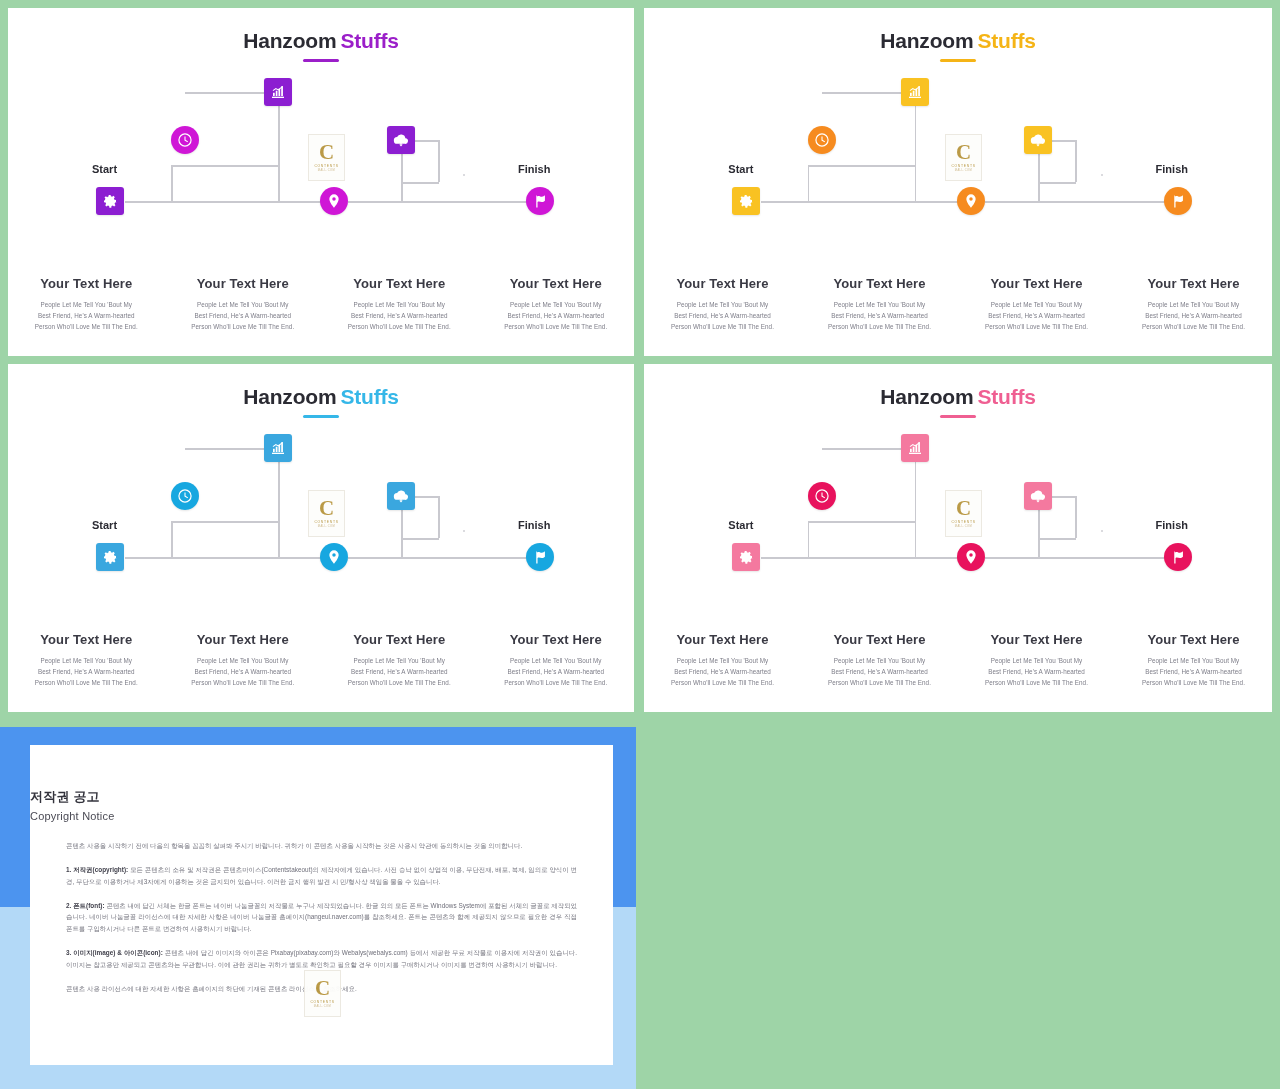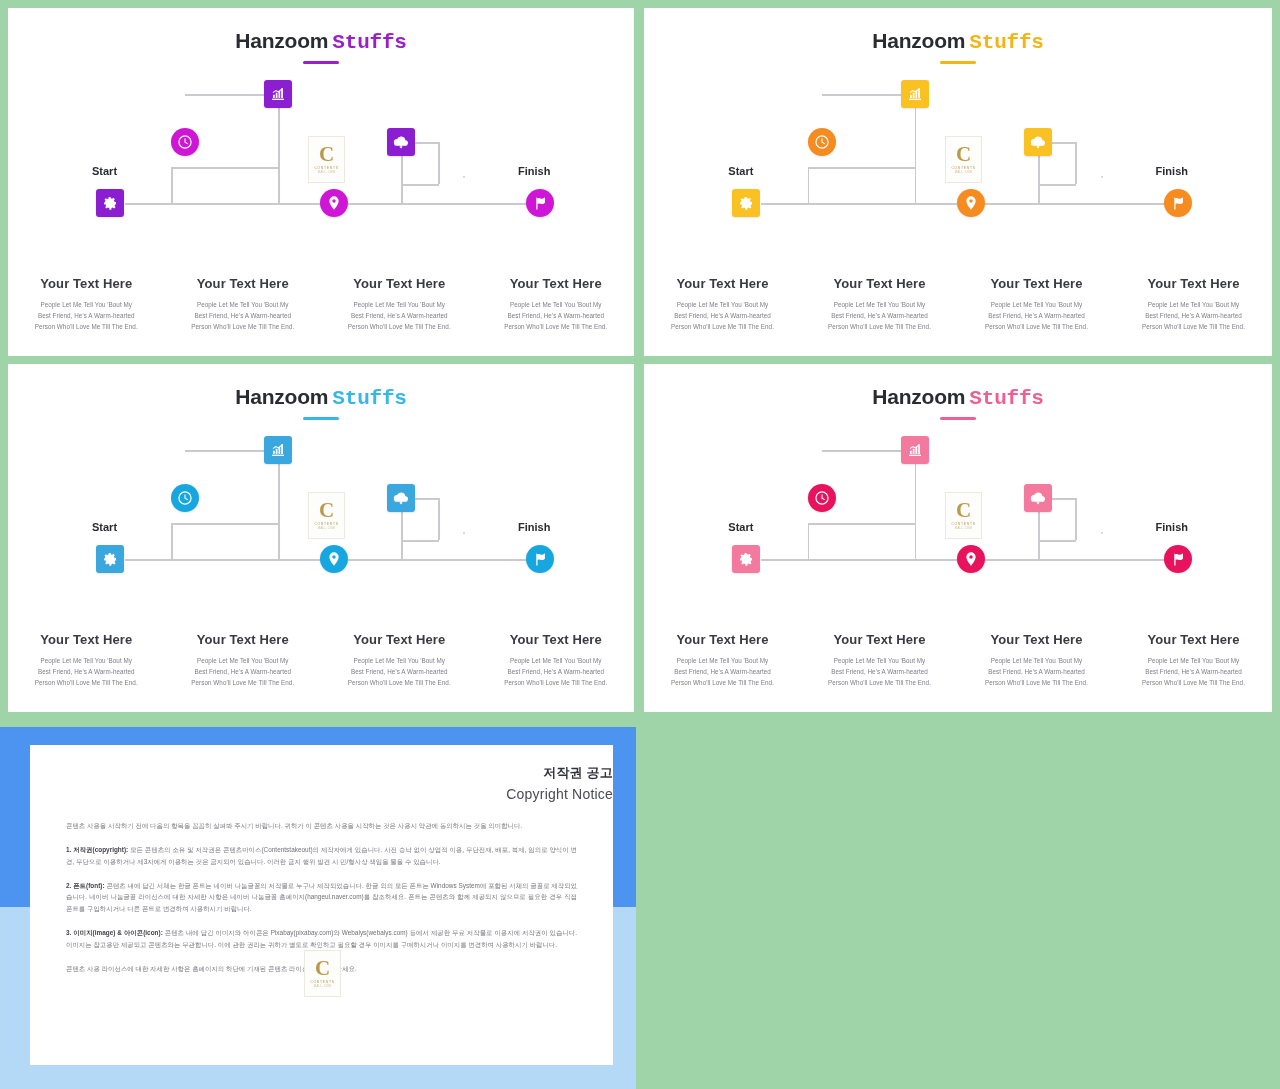--- a/index.html
+++ b/index.html
@@ -28,21 +28,21 @@
   
   .title{
     text-align:center;
     margin-top:22px;
     font-size:21px;
     font-weight:bold;
     letter-spacing:-.2px;
     color:#2b2b33;
     line-height:1;
   }
-  .title .accent{margin-left:4px;font-family:Liberation Mono, monospace;}
+  .title .accent{margin-left:4px;}
   .title-rule{
     width:36px;height:3px;
     margin:8px auto 0 auto;
     border-radius:2px;
   }
 
   
   .flow{
     position:relative;
     width:100%;
@@ -133,26 +133,26 @@
     position:absolute;left:0;bottom:0;width:100%;height:182px;
     background:#b3d9f7;
   }
   .copy-page{
     position:absolute;
     left:30px;top:745px;
     width:583px;height:320px;
     background:#ffffff;
     z-index:3;
   }
-  .copy-head{text-align:right;padding-top:19px;}
+  .copy-head{text-align:left;padding-top:43px;}
   .copy-head .ko{
     font-size:13px;font-weight:bold;color:#33333c;letter-spacing:.2px;
   }
   .copy-head .en{
-    font-size:14px;color:#4b4b55;margin-top:4px;letter-spacing:.2px;
+    font-size:11px;color:#4b4b55;margin-top:4px;letter-spacing:.2px;
   }
   .copy-body{
     padding:18px 36px 0 36px;
     position:relative;
   }
   .copy-body p{
     margin:0 0 12px 0;
     font-size:6.4px;
     line-height:1.85;
     color:#6f6f7a;

